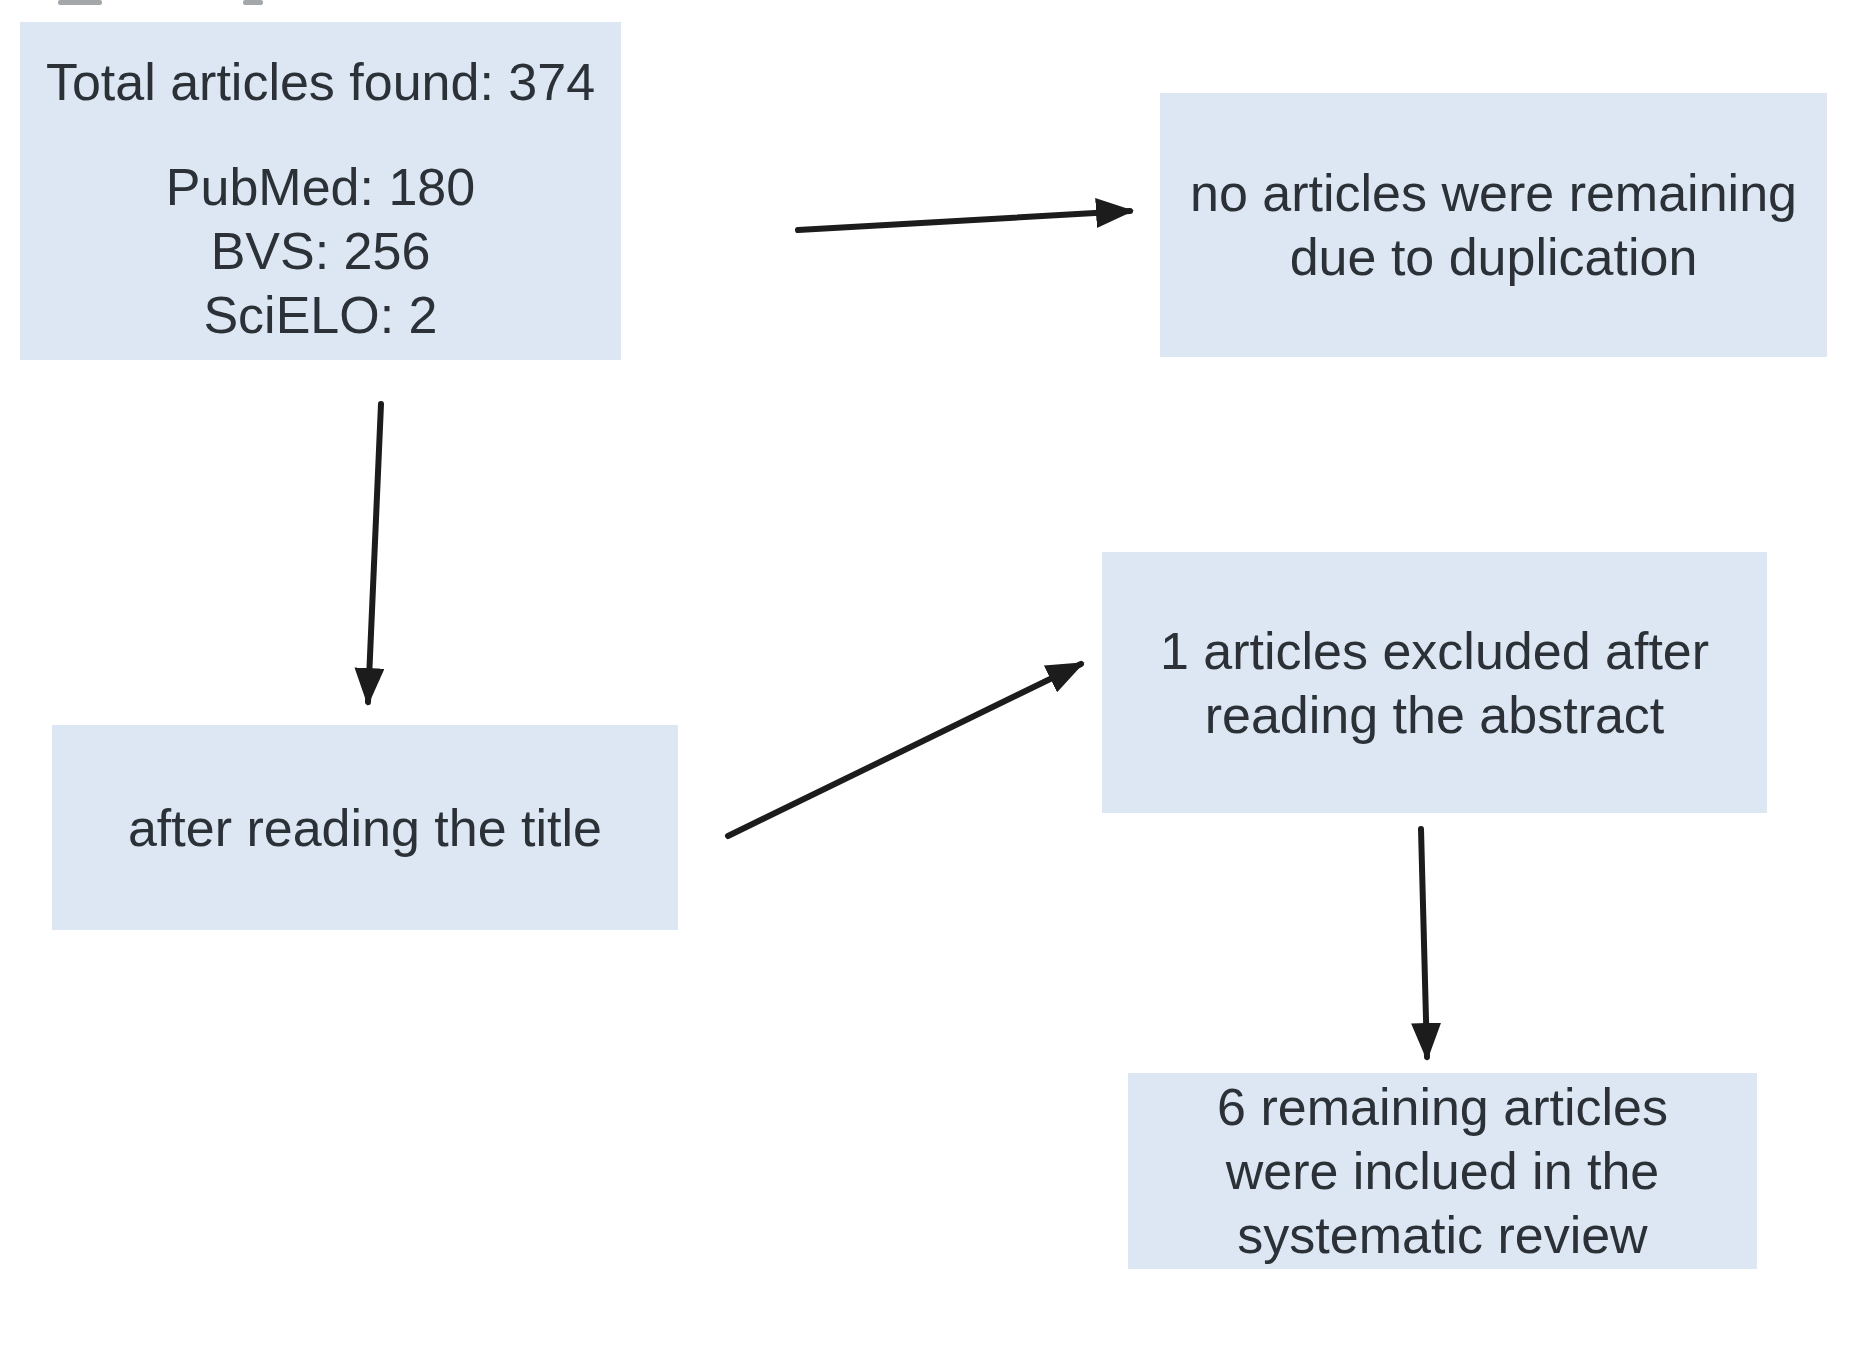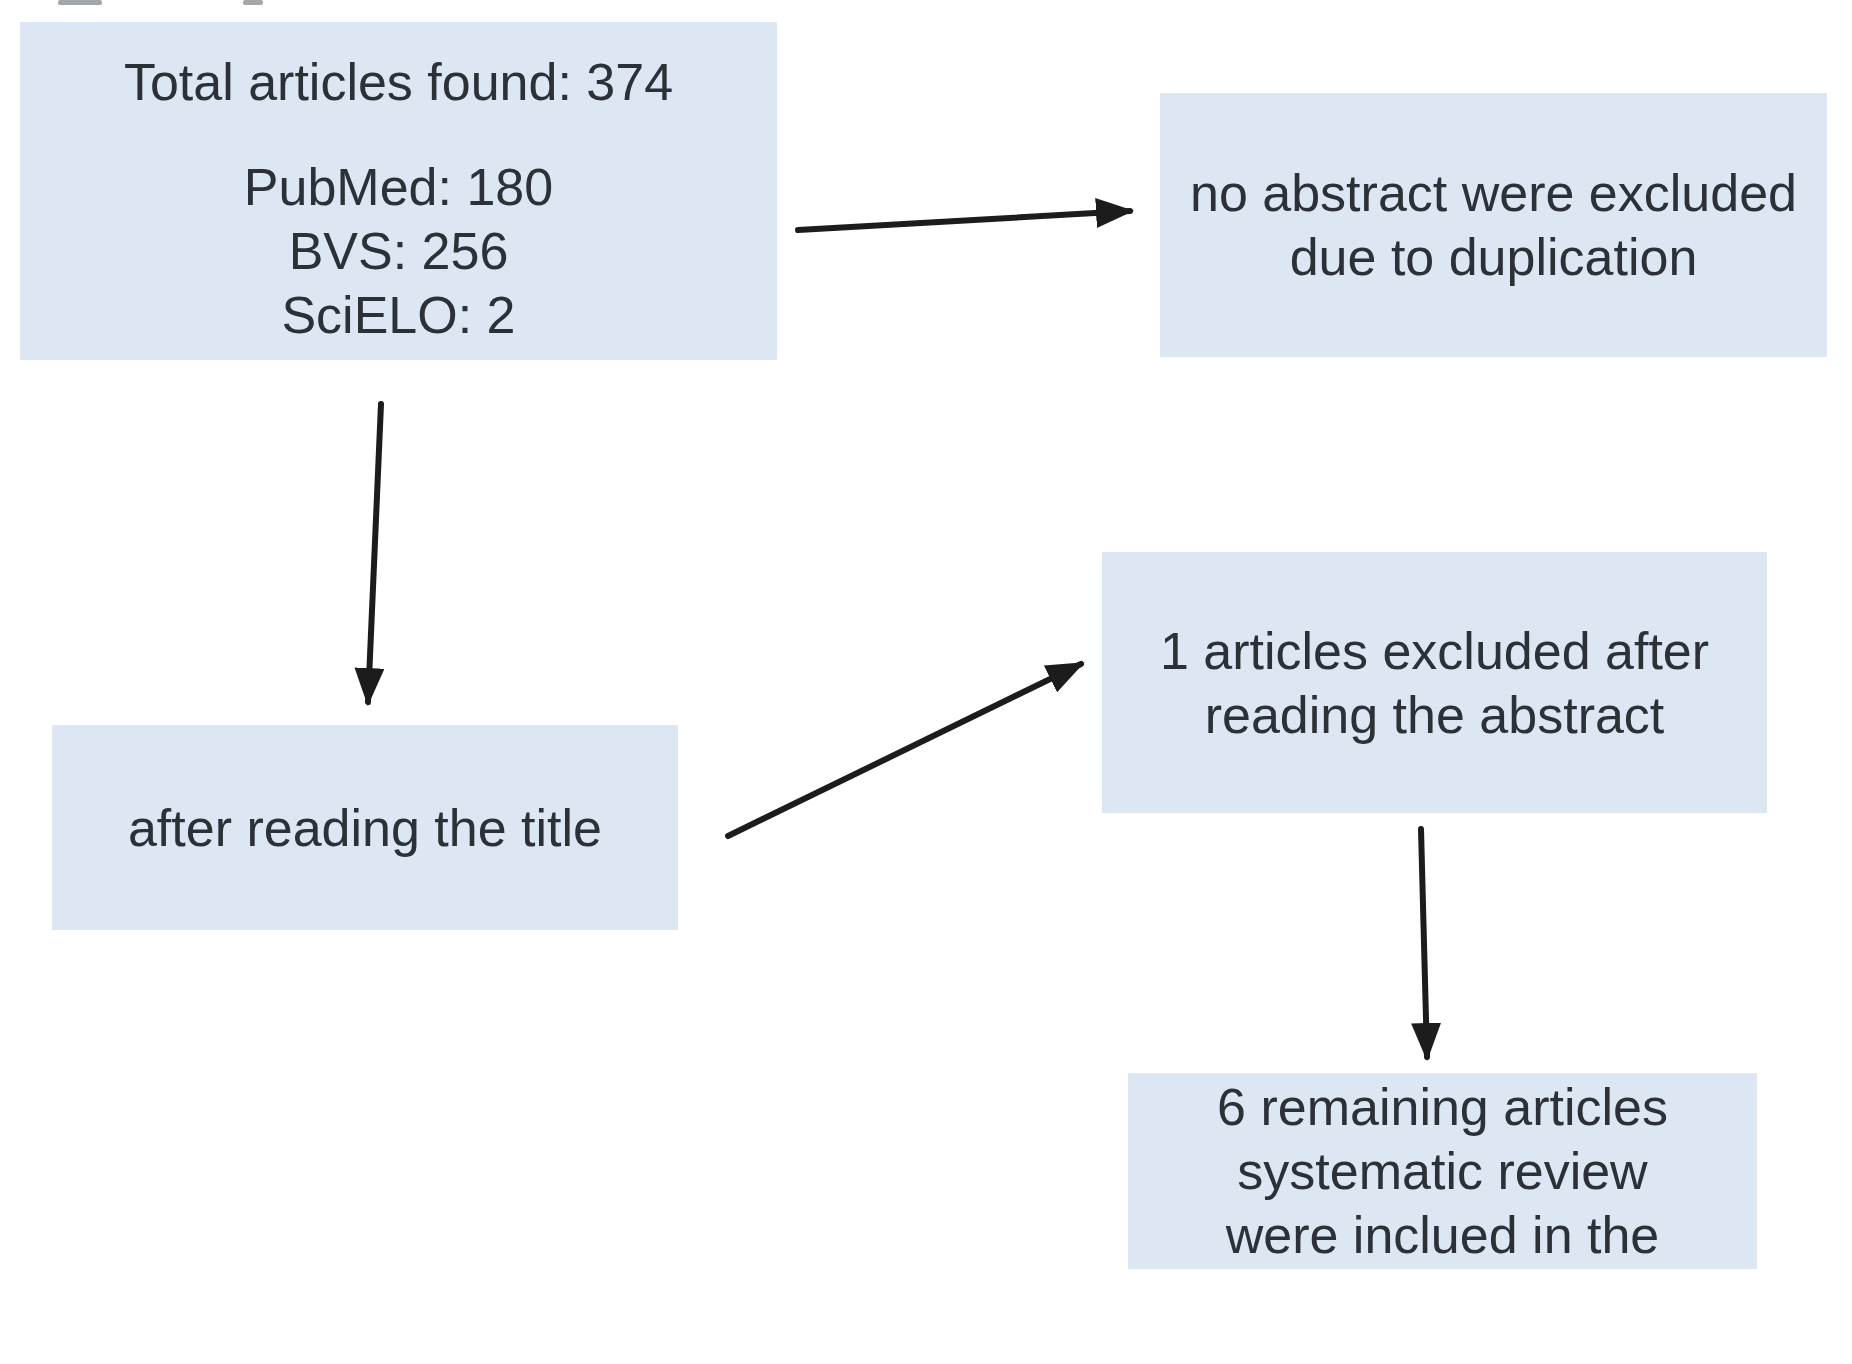--- a/index.html
+++ b/index.html
@@ -27,21 +27,21 @@
     font-size: 52px;
     line-height: 64px;
     letter-spacing: 0px;
   }
   .flow-box .line {
     display: block;
     white-space: nowrap;
   }
   
   #box-sources {
-    left: 20px;  top: 22px;  width: 757px; height: 338px;
+    left: 20px;  top: 22px;  width: 601px; height: 338px;
     justify-content: flex-start;
     padding-top: 28px;
     box-sizing: border-box;
   }
   #box-sources .line.gap-above { margin-top: 41px; }
 
   #box-duplication      { left: 1160px; top: 93px;   width: 667px; height: 264px; }
   #box-title-screen     { left: 52px;   top: 725px;  width: 626px; height: 205px; }
   #box-abstract-screen  { left: 1102px; top: 552px;  width: 665px; height: 261px; }
   #box-included         { left: 1128px; top: 1073px; width: 629px; height: 196px; }
@@ -85,32 +85,32 @@
     </svg>
 
   <div id="box-sources" class="flow-box">
     <span class="line">Total articles found: 374</span>
     <span class="line gap-above">PubMed: 180</span>
     <span class="line">BVS: 256</span>
     <span class="line">SciELO: 2</span>
   </div>
 
   <div id="box-duplication" class="flow-box">
-    <span class="line">no abstract were excluded</span>
+    <span class="line">no articles were remaining</span>
     <span class="line">due to duplication</span>
   </div>
 
   <div id="box-title-screen" class="flow-box">
     <span class="line">after reading the title</span>
   </div>
 
   <div id="box-abstract-screen" class="flow-box">
     <span class="line">1 articles excluded after</span>
     <span class="line">reading the abstract</span>
   </div>
 
   <div id="box-included" class="flow-box">
     <span class="line">6 remaining articles</span>
+    <span class="line">were inclued in the</span>
     <span class="line">systematic review</span>
-    <span class="line">were inclued in the</span>
   </div>
 
 </div>
 
 </body></html>

